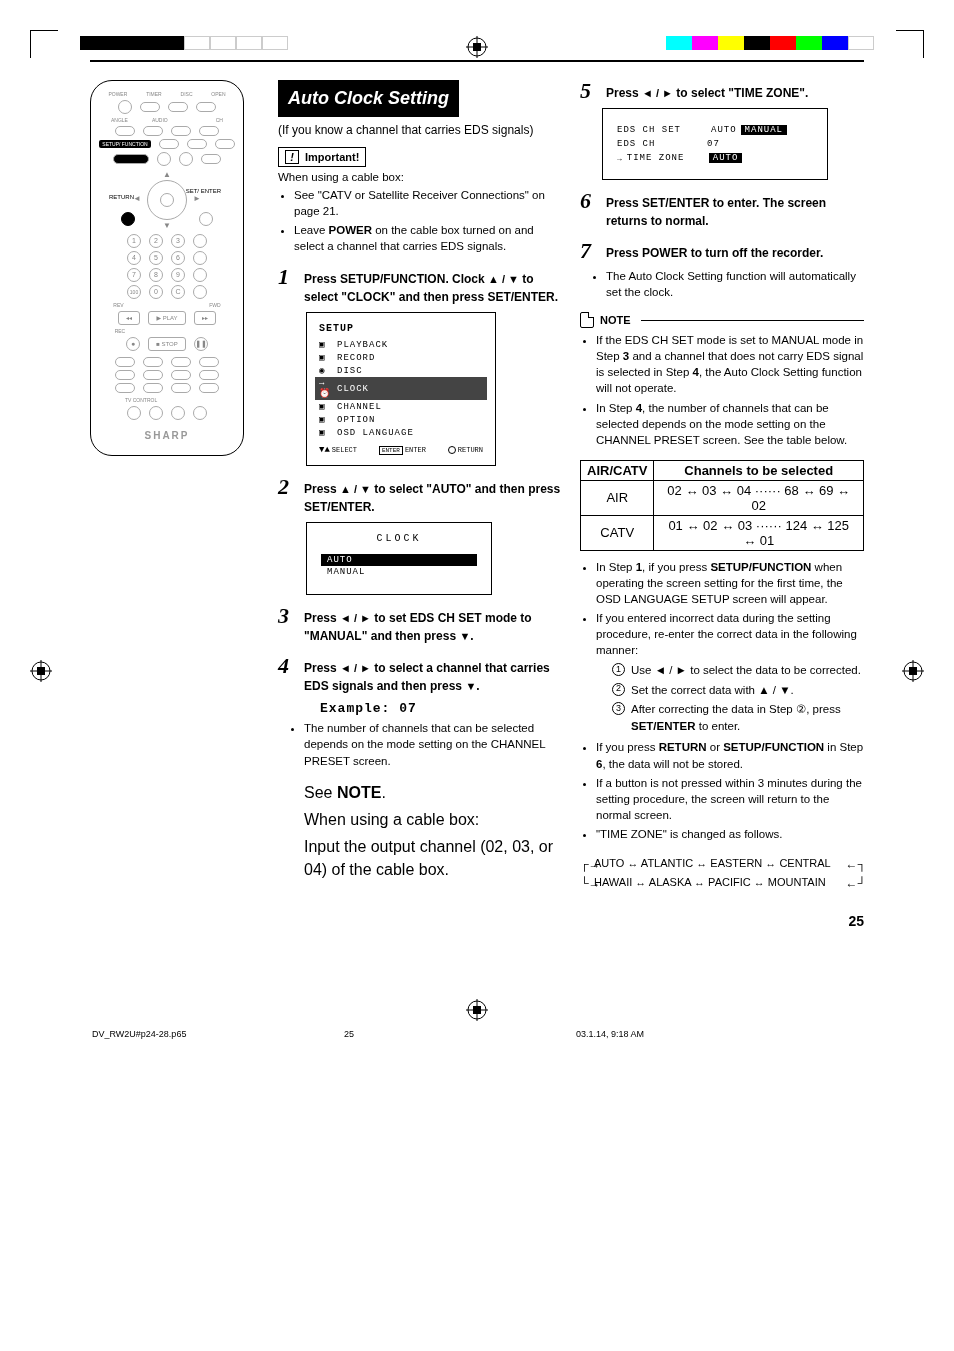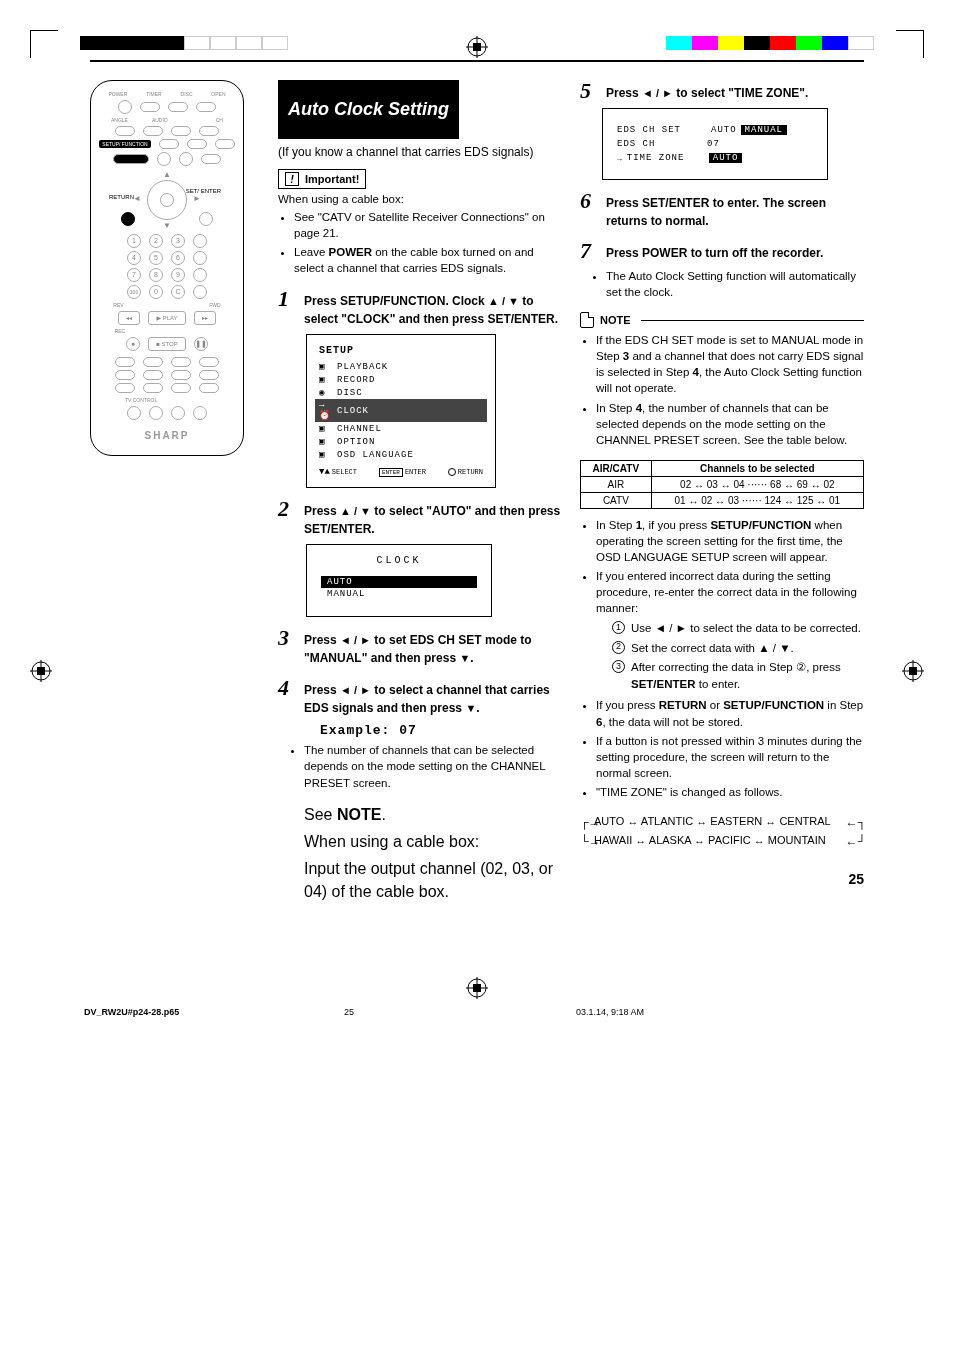--- a/index.html
+++ b/index.html
@@ -51,21 +51,21 @@
   .dpad .arr { position:absolute; font-size:8px; color:#888; }
   .dpad .up{left:36px;top:0;} .dpad .down{left:36px;bottom:0;}
   .dpad .le{left:6px;top:24px;} .dpad .ri{right:6px;top:24px;}
   .brand { font-size: 10px; letter-spacing: 2px; color: #999; margin-top: 10px; font-weight: bold; }
   .sqbtn { width: 22px; height: 14px; border:1px solid #aaa; border-radius: 3px; display:inline-block; font-size:6px; line-height:12px; }
   .darklbl { background:#000; color:#fff; padding:1px 3px; font-size:5px; border-radius:2px; }
 
   
   .bar {
     background: #000; color: #fff; font-weight: bold;
-    font-style: italic; font-size: 18px; padding: 19px 10px;
+    font-style: italic; font-size: 18px; padding: 8px 10px;
     display: inline-block; margin-bottom: 6px;
   }
 
   p.intro { font-size: 12px; margin-bottom: 10px; }
 
   .important-box {
     border: 1px solid #000; padding: 2px 6px; font-size: 11px;
     display: inline-flex; align-items: center; gap: 6px; margin-bottom: 4px;
   }
   .important-box .exc {
@@ -119,21 +119,21 @@
   .note-head {
     display: flex; align-items: center; gap: 6px;
     font-size: 11px; font-weight: bold; margin: 12px 0 4px;
   }
   .note-head .nicon { width: 14px; height: 16px; border: 1px solid #000; border-radius: 2px 2px 2px 2px; position:relative; }
   .note-head .nicon::after { content:""; position:absolute; right:-1px; top:-1px; width:5px; height:5px; background:#fff; border-left:1px solid #000; border-bottom:1px solid #000;}
   .note-head .line { flex: 1; border-top: 1px solid #000; margin-left: 4px; }
 
   table.chan {
     border-collapse: collapse; width: 100%; margin: 8px 0 8px;
-    font-size: 10px;
+    font-size: 13px;
   }
   table.chan th, table.chan td { border: 1px solid #000; padding: 2px 6px; text-align: center; }
   table.chan td.seq { font-family: Arial; letter-spacing: 0; }
 
   ol.sublist { list-style: none; padding-left: 16px; margin: 4px 0; }
   ol.sublist li { font-size: 11.5px; line-height: 1.5; margin-bottom: 2px; display: flex; gap: 6px; }
   ol.sublist li .circ { border: 1px solid #000; border-radius: 50%; width: 13px; height: 13px; font-size: 9px; display:inline-flex; align-items:center; justify-content:center; flex:0 0 13px; margin-top:1px; }
 
   .tz-chain {
     font-size: 11px; line-height: 1.7; margin-top: 8px; font-family: Arial;
@@ -146,21 +146,21 @@
   .pagenum { text-align: right; font-weight: bold; font-size: 14px; margin-top: 22px; }
 
   .footer {
     position: relative; height: 70px; margin-top: 10px;
   }
   .footer .crosshair2 { position:absolute; left:50%; top:20px; transform:translateX(-50%); }
   .side-cross { position: absolute; top: 660px; }
   .side-cross.left { left: 30px; }
   .side-cross.right { right: 30px; }
   .foot-txt { position:absolute; font-size:9px; color:#000; top: 50px; }
-  .foot-txt.l { left: 84px; font-weight: bold; }
+  .foot-txt.l { left: 92px; }
   .foot-txt.c { left: 344px; }
   .foot-txt.r { left: 576px; }
 </style>
 </head>
 <body>
 
 <div class="topbar">
   <div class="colorstrip left">
     <span style="background:#000"></span>
       <span style="background:#000"></span>

